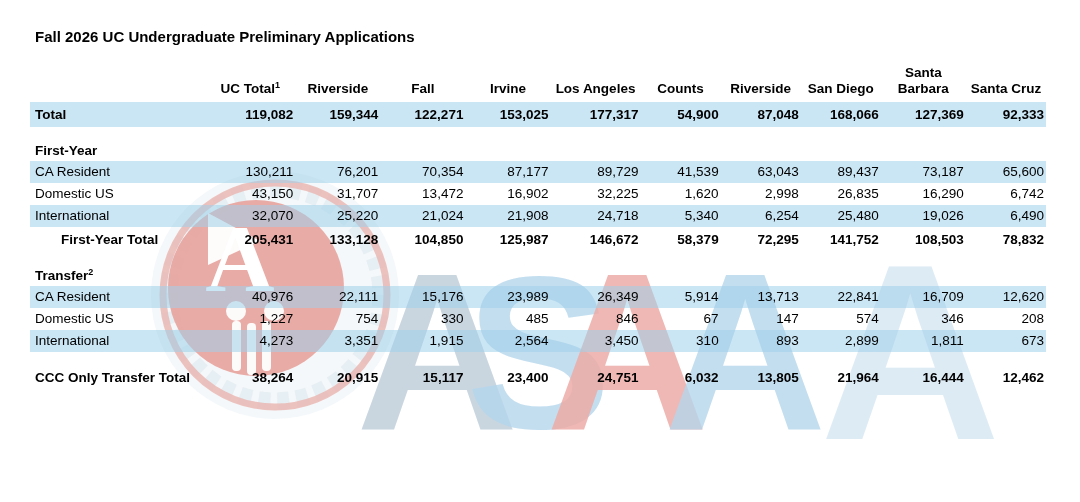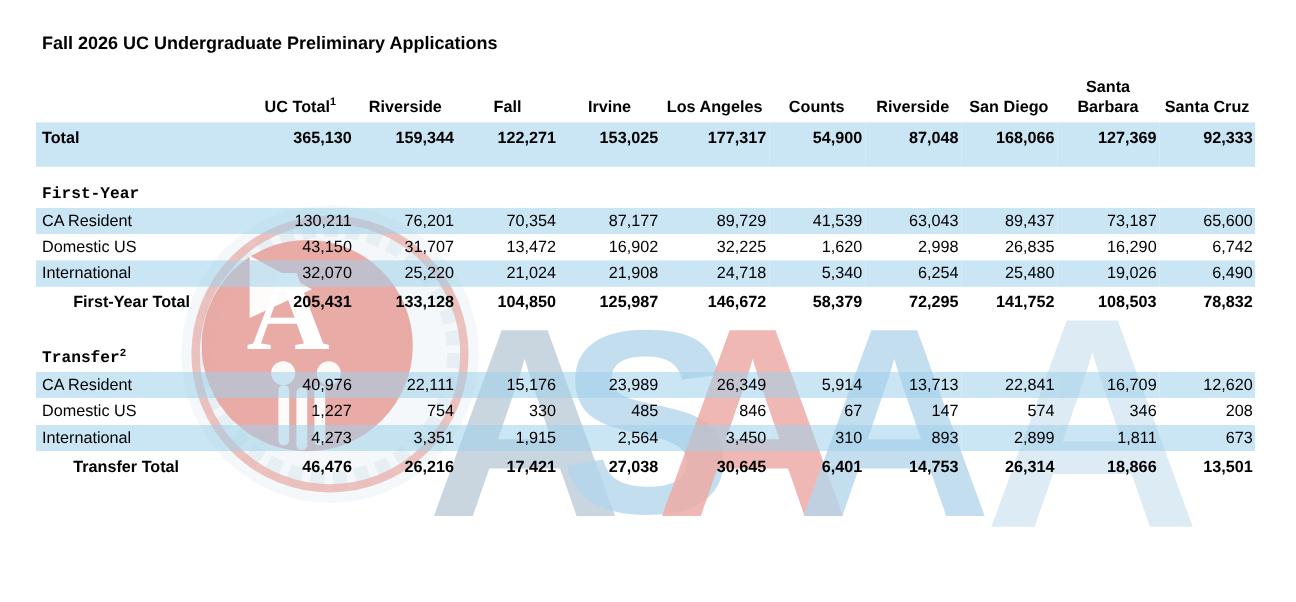--- a/index.html
+++ b/index.html
@@ -26,22 +26,22 @@
     font-weight:bold;vertical-align:bottom;text-align:center;
     padding:10px 2px 5px 2px;
   }
   thead th.label-col{text-align:left;}
   td.num{text-align:right;padding:3px 2px;}
   td.label{text-align:left;padding:3px 2px 3px 5px;}
   td.label.ind1{}
   td.label.ind2{padding-left:31px;}
   tr.striped td{background:var(--stripe-overlay,rgba(158,208,233,0.55));}
   tr.bold td{font-weight:bold;}
-  tr.bold td{padding-top:5px;padding-bottom:16px;margin-left:12px;}
-  tr.section td{font-weight:bold;padding:3px 0 2px 5px;font-family:Liberation Mono, monospace;}
+  tr.bold td{padding-top:5px;padding-bottom:4px;margin-left:12px;}
+  tr.section td{font-weight:bold;padding:3px 0 2px 5px;}
   tr.spacer td{padding:0;height:13px;}
   sup{font-size:9px;vertical-align:super;line-height:0;}
 </style>
 </head>
 <body>
 
 <div class="stage" style="--stripe-overlay: rgba(158,208,233,0.55);">
 
   <div class="watermark">
     <svg style="position:absolute;left:128px;top:163px;" width="295" height="265" viewBox="0 0 295 265">
@@ -102,21 +102,21 @@
             <th><span>Counts</span></th>
             <th><span>Riverside</span></th>
             <th><span>San Diego</span></th>
             <th><span>Santa Barbara</span></th>
             <th><span>Santa Cruz</span></th>
           </tr>
         </thead>
       <tbody>
           <tr class="data striped bold">
             <td class="label ind0">Total</td>
-            <td class="num">365,130</td>
+            <td class="num">119,082</td>
             <td class="num">159,344</td>
             <td class="num">122,271</td>
             <td class="num">153,025</td>
             <td class="num">177,317</td>
             <td class="num">54,900</td>
             <td class="num">87,048</td>
             <td class="num">168,066</td>
             <td class="num">127,369</td>
             <td class="num">92,333</td>
           </tr>
@@ -216,33 +216,33 @@
             <td class="num">3,351</td>
             <td class="num">1,915</td>
             <td class="num">2,564</td>
             <td class="num">3,450</td>
             <td class="num">310</td>
             <td class="num">893</td>
             <td class="num">2,899</td>
             <td class="num">1,811</td>
             <td class="num">673</td>
           </tr>
-          <tr class="data bold">
-            <td class="label ind2">Transfer Total</td>
-            <td class="num">46,476</td>
-            <td class="num">26,216</td>
-            <td class="num">17,421</td>
-            <td class="num">27,038</td>
-            <td class="num">30,645</td>
-            <td class="num">6,401</td>
-            <td class="num">14,753</td>
-            <td class="num">26,314</td>
-            <td class="num">18,866</td>
-            <td class="num">13,501</td>
-          </tr>
           <tr class="spacer">
             <td colspan="11"></td>
+          </tr>
+          <tr class="data bold">
+            <td class="label ind0">CCC Only Transfer Total</td>
+            <td class="num">38,264</td>
+            <td class="num">20,915</td>
+            <td class="num">15,117</td>
+            <td class="num">23,400</td>
+            <td class="num">24,751</td>
+            <td class="num">6,032</td>
+            <td class="num">13,805</td>
+            <td class="num">21,964</td>
+            <td class="num">16,444</td>
+            <td class="num">12,462</td>
           </tr>
         </tbody>
     </table>
   </div>
 
 </div>
 
 </body></html>

